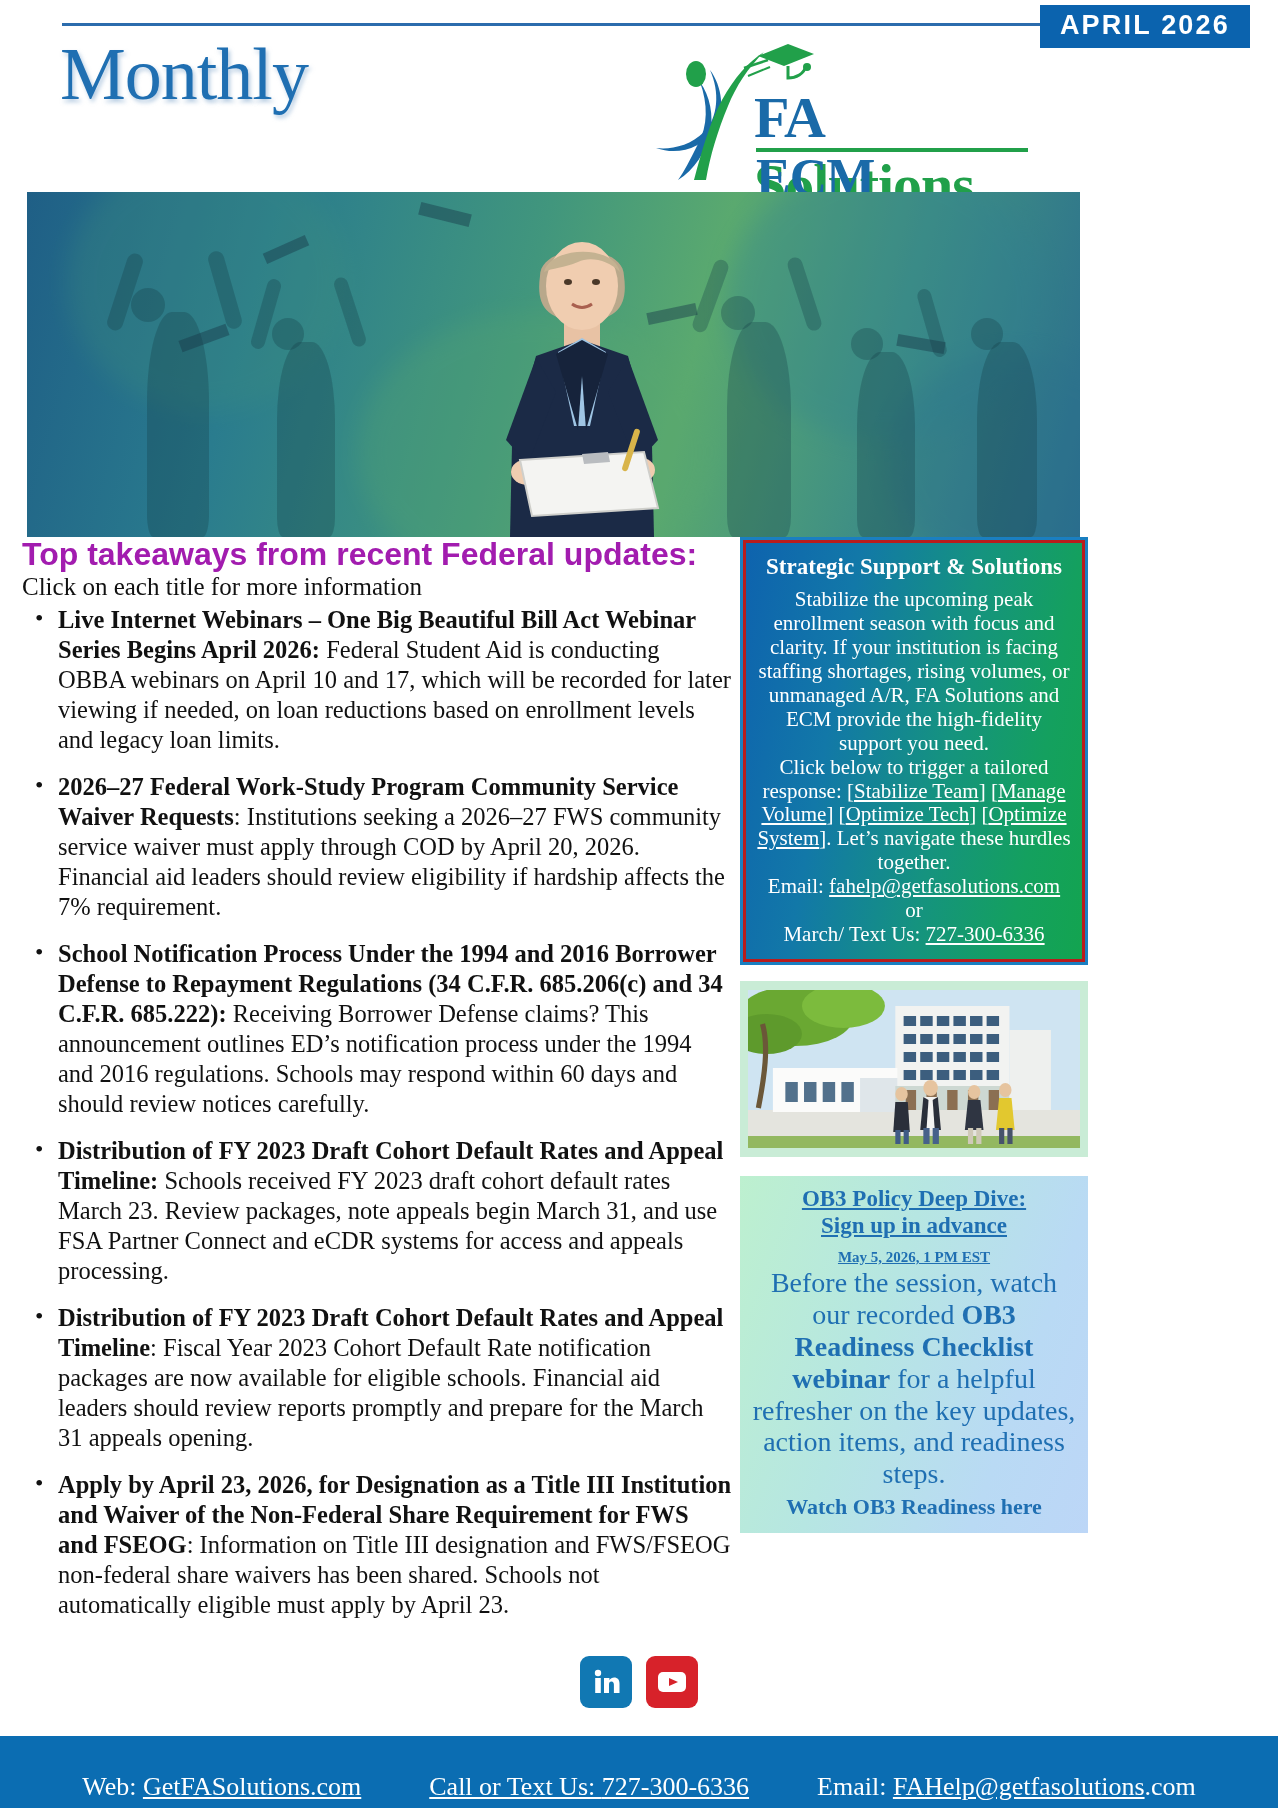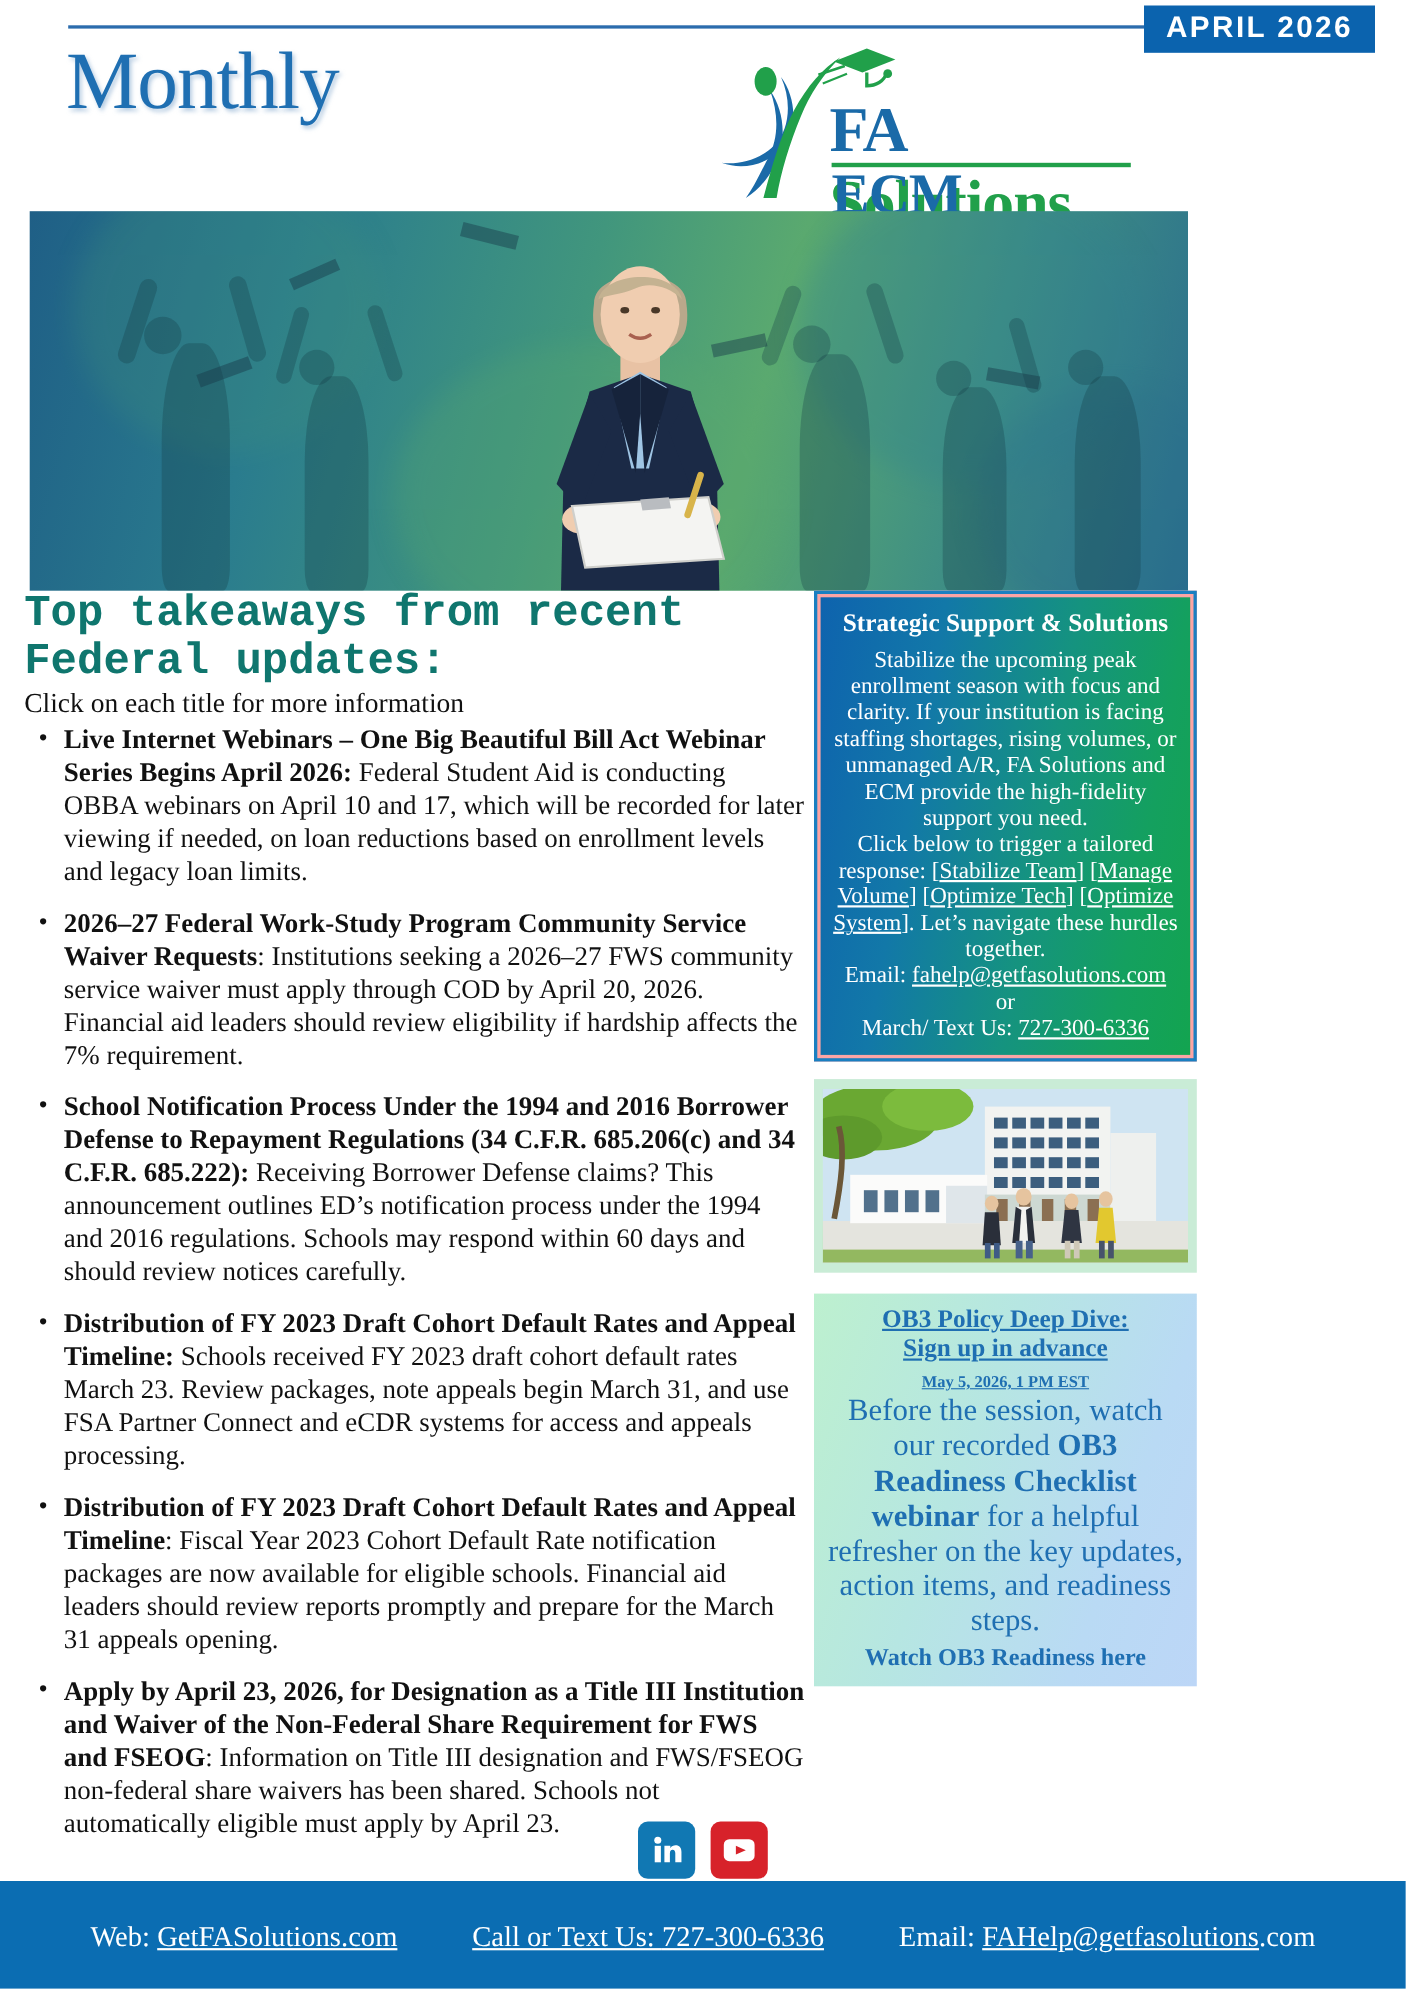--- a/index.html
+++ b/index.html
@@ -70,41 +70,41 @@
   .person{
     position:absolute;left:405px;top:24px;width:300px;height:321px;
   }
 
   
   .content{position:absolute;left:0;top:537px;width:1278px;}
   .col-left{position:absolute;left:22px;top:0;width:710px;}
   .col-right{position:absolute;left:740px;top:0;width:348px;}
 
   .sec-title{
-    color:#0f766e;font-weight:bold;font-size:40px;line-height:1.1;
-    font-family:Liberation Mono, monospace;margin:0 0 1px 0;
+    color:#a21caf;font-weight:bold;font-size:32px;line-height:1.1;
+    font-family:Liberation Sans, sans-serif;margin:0 0 1px 0;
   }
   .sec-sub{
     font-size:25px;color:#111;line-height:1.12;margin:0 0 4px 0;
   }
   ul.takeaways{margin:0;padding:0 0 0 36px;list-style:none;}
   ul.takeaways li{
     position:relative;font-size:24.5px;line-height:1.225;color:#111;
     margin:0 0 17px 0;text-align:left;
   }
   ul.takeaways li:before{
     content:"•";position:absolute;left:-23px;top:-1px;font-size:24px;color:#111;
   }
   .lnk{font-weight:bold;color:#111;}
 
   
   .box-strategic{
     border:3px solid #1a7fc1;
     padding:3px;
-    background:#fca5a5;
+    background:#b91c1c;
   }
   .box-strategic-inner{
     background:linear-gradient(100deg,#0e63ae 0%,#1278a8 28%,#15937f 58%,#14a05f 82%,#13a450 100%);
     color:#ffffff;
     padding:9px 10px 12px 10px;
     text-align:center;
   }
   .box-strategic h3{
     margin:2px 0 8px 0;font-size:23px;font-weight:bold;
     font-family:"Liberation Serif",serif;
@@ -155,21 +155,21 @@
   }
   .social-wrap{
     position:absolute;left:50%;top:-42px;transform:translateX(-50%);
     display:flex;gap:14px;
   }
   .ic{width:52px;height:52px;border-radius:9px;display:flex;align-items:center;justify-content:center;}
   .ic-li{background:#1178b3;}
   .ic-yt{background:#d7222a;}
 
   .footer-bar{
-    position:absolute;left:0;bottom:0;width:1278px;height:98px;
+    position:absolute;left:0;bottom:0;width:1278px;height:72px;
     background:#0b6db2;color:#fff;
   }
   .footer-items{
     position:absolute;left:0;top:36px;width:1278px;
     display:flex;justify-content:center;gap:68px;
     font-size:26px;
   }
   .footer-items span{white-space:nowrap;}
   .u{text-decoration:underline;}
 </style>

